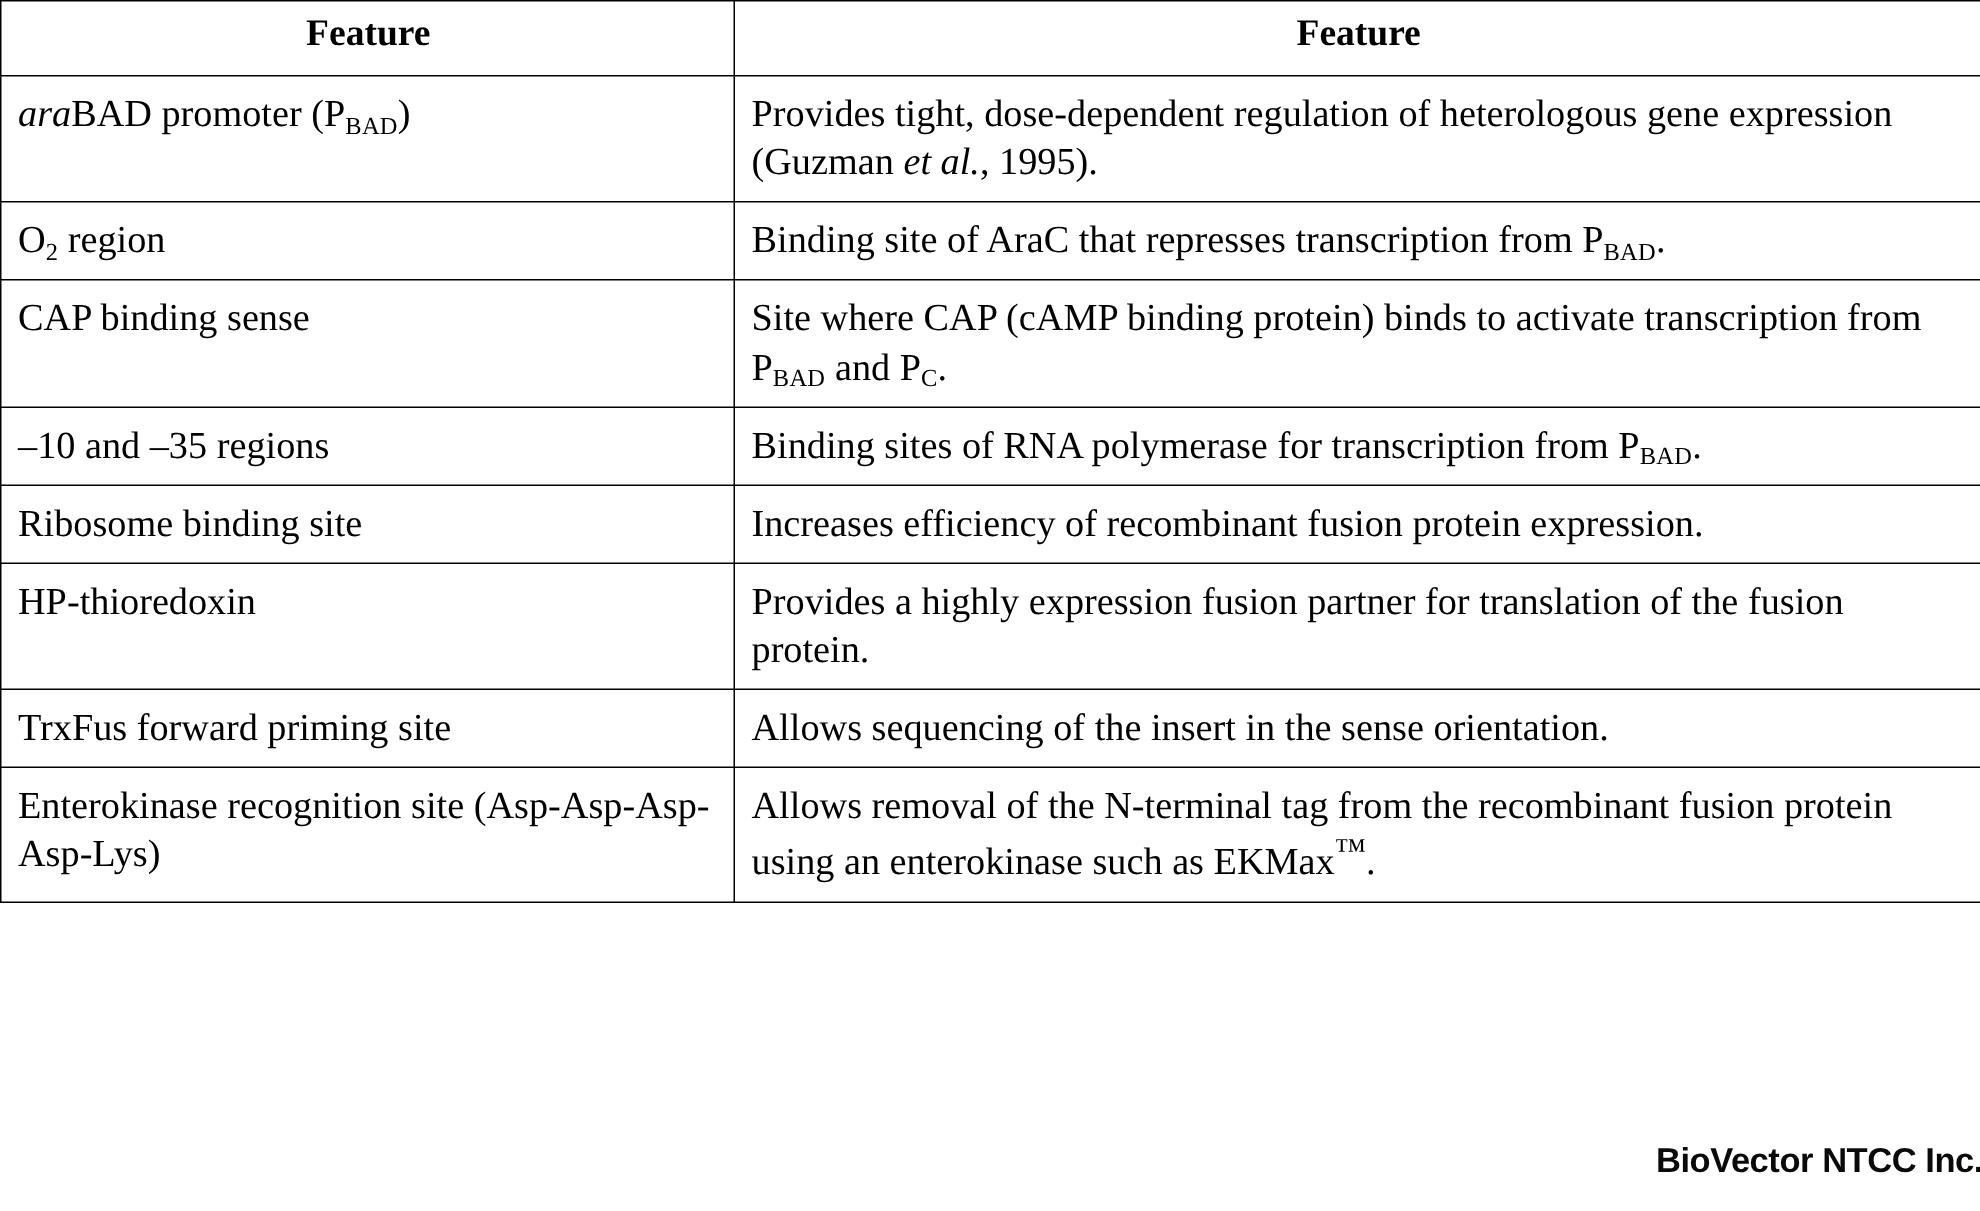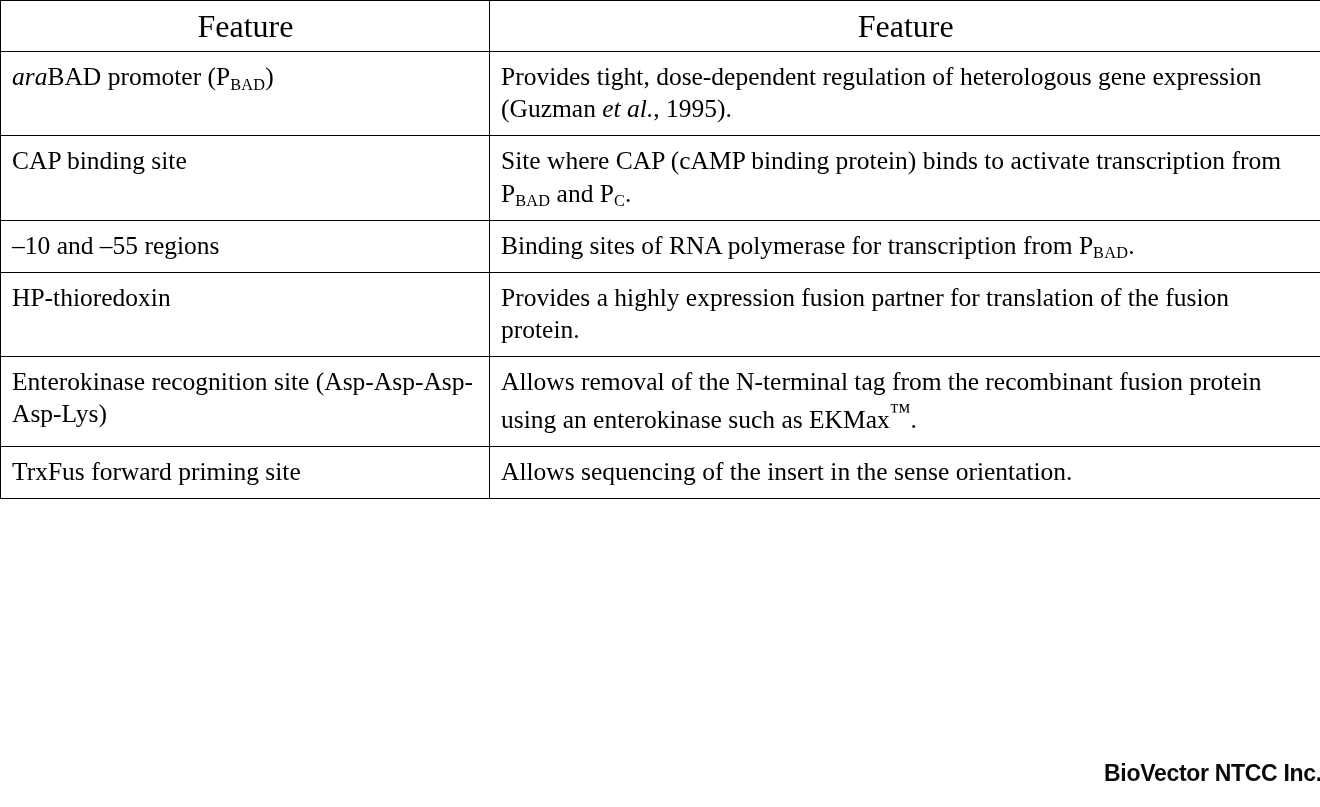--- a/index.html
+++ b/index.html
@@ -34,22 +34,22 @@
     border: 1px solid #000000;
     vertical-align: top;
     padding: 9px 10px 10px 11px;
     font-weight: normal;
   }
   
   tr > th:last-child, tr > td:last-child {
     border-right: none;
   }
   th.head {
-    font-weight: normal;
-    font-size: 32px;
+    font-weight: bold;
+    font-size: 25px;
     padding-top: 8px;
     padding-bottom: 7px;
     height: 34px;
     line-height: 1.1;
   }
   td.cell {
     height: auto;
   }
 
   sub {
@@ -89,37 +89,45 @@
         <th class="head">Feature</th>
         <th class="head">Feature</th>
       </tr>
     </thead>
     <tbody id="table-body">
         <tr>
           <td class="cell"><i>ara</i>BAD promoter (P<sub>BAD</sub>)</td>
           <td class="cell">Provides tight, dose-dependent regulation of heterologous gene expression (Guzman <i>et al.</i>, 1995).</td>
         </tr>
         <tr>
-          <td class="cell">CAP binding site</td>
+          <td class="cell">O<sub>2</sub> region</td>
+          <td class="cell">Binding site of AraC that represses transcription from P<sub>BAD</sub>.</td>
+        </tr>
+        <tr>
+          <td class="cell">CAP binding sense</td>
           <td class="cell">Site where CAP (cAMP binding protein) binds to activate transcription from P<sub>BAD</sub> and P<sub>C</sub>.</td>
         </tr>
         <tr>
-          <td class="cell">–10 and –55 regions</td>
+          <td class="cell">–10 and –35 regions</td>
           <td class="cell">Binding sites of RNA polymerase for transcription from P<sub>BAD</sub>.</td>
+        </tr>
+        <tr>
+          <td class="cell">Ribosome binding site</td>
+          <td class="cell">Increases efficiency of recombinant fusion protein expression.</td>
         </tr>
         <tr>
           <td class="cell">HP-thioredoxin</td>
           <td class="cell">Provides a highly expression fusion partner for translation of the fusion protein.</td>
         </tr>
         <tr>
+          <td class="cell">TrxFus forward priming site</td>
+          <td class="cell">Allows sequencing of the insert in the sense orientation.</td>
+        </tr>
+        <tr>
           <td class="cell">Enterokinase recognition site (Asp-Asp-Asp-Asp-Lys)</td>
           <td class="cell">Allows removal of the N-terminal tag from the recombinant fusion protein using an enterokinase such as EKMax<sup>™</sup>.</td>
-        </tr>
-        <tr>
-          <td class="cell">TrxFus forward priming site</td>
-          <td class="cell">Allows sequencing of the insert in the sense orientation.</td>
         </tr>
       </tbody>
   </table>
 
   <div class="watermark">BioVector NTCC Inc.</div>
 
 </div>
 
 </body></html>

